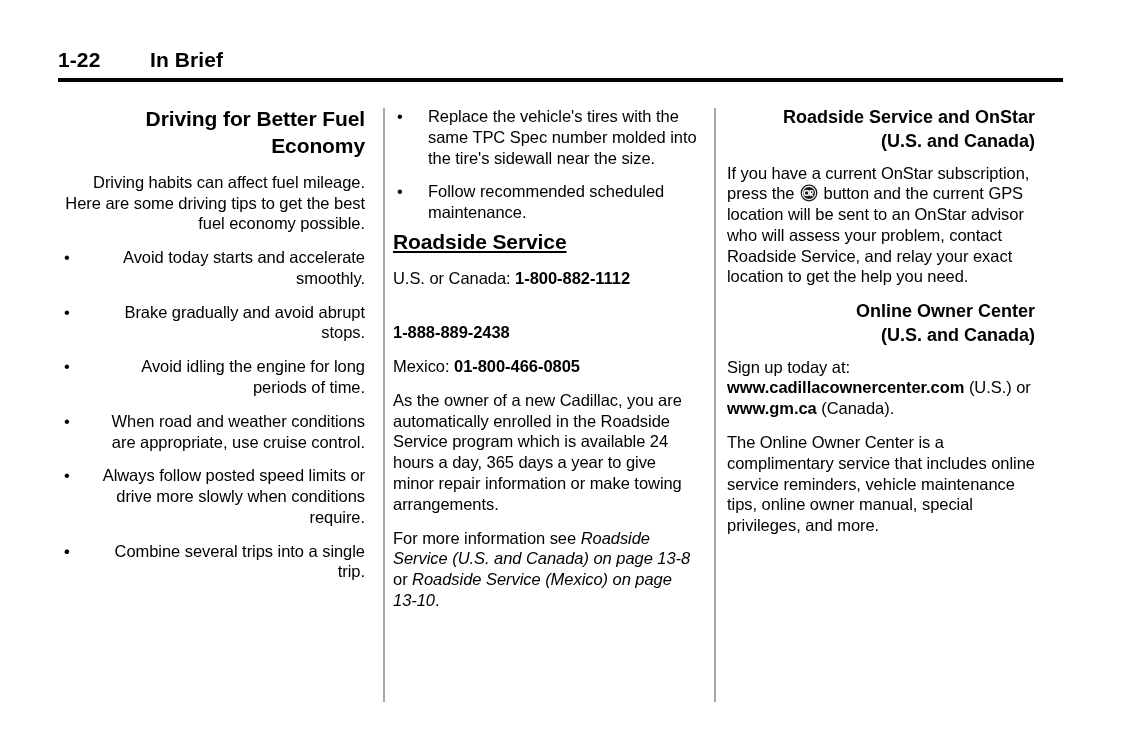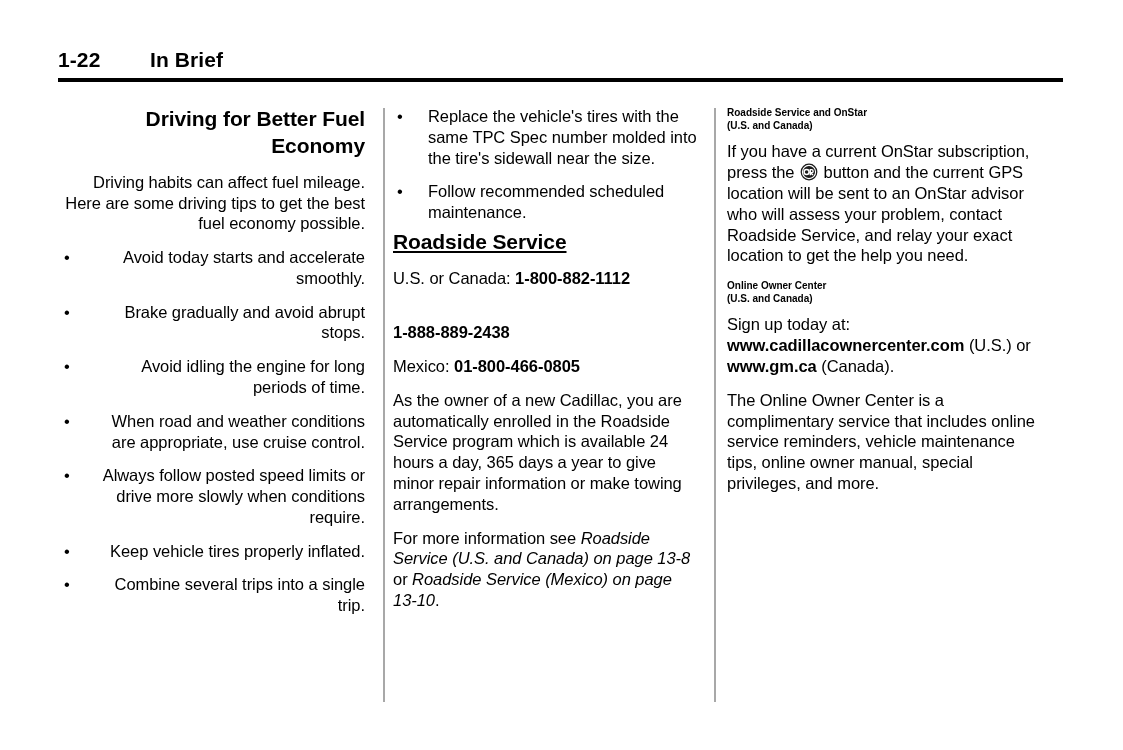--- a/index.html
+++ b/index.html
@@ -84,23 +84,24 @@
   
   h1.section-title {
     margin: 0 0 12px 0;
     font-size: 21px;
     font-weight: bold;
     line-height: 1.28;
     letter-spacing: -0.1px;
   }
   h2.sub-title {
     margin: 0 0 9px 0;
-    font-size: 10px;
+    font-size: 18px;
     font-weight: bold;
     line-height: 1.32;
+    text-align: right;
   }
   p.body {
     margin: 0 0 13px 0;
     font-size: 16.5px;
     line-height: 1.26;
     letter-spacing: -0.05px;
   }
   p.body:last-child { margin-bottom: 0; }
   .spacer-top { margin-top: 18px; }
   .spacer-top-lg { margin-top: 24px; text-decoration: underline; }
@@ -177,21 +178,20 @@
         <li>
           <span class="bullet-dot">•</span>
           <span>When road and weather conditions are appropriate, use cruise control.</span>
         </li>
         <li>
           <span class="bullet-dot">•</span>
           <span>Always follow posted speed limits or drive more slowly when conditions require.</span>
         </li>
         <li>
           <span class="bullet-dot">•</span>
-          <span>Keep vehicle tires properly inflated.</span>
         </li>
         <li>
           <span class="bullet-dot">•</span>
           <span>Combine several trips into a single trip.</span>
         </li>
       </ul>
     </div>
 
     <div class="col col-2">
       <ul class="bullets">

